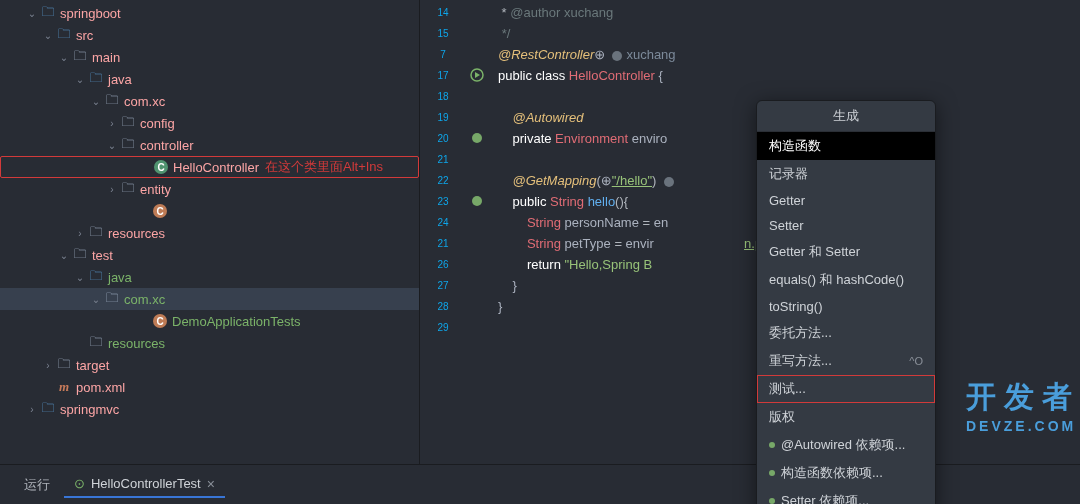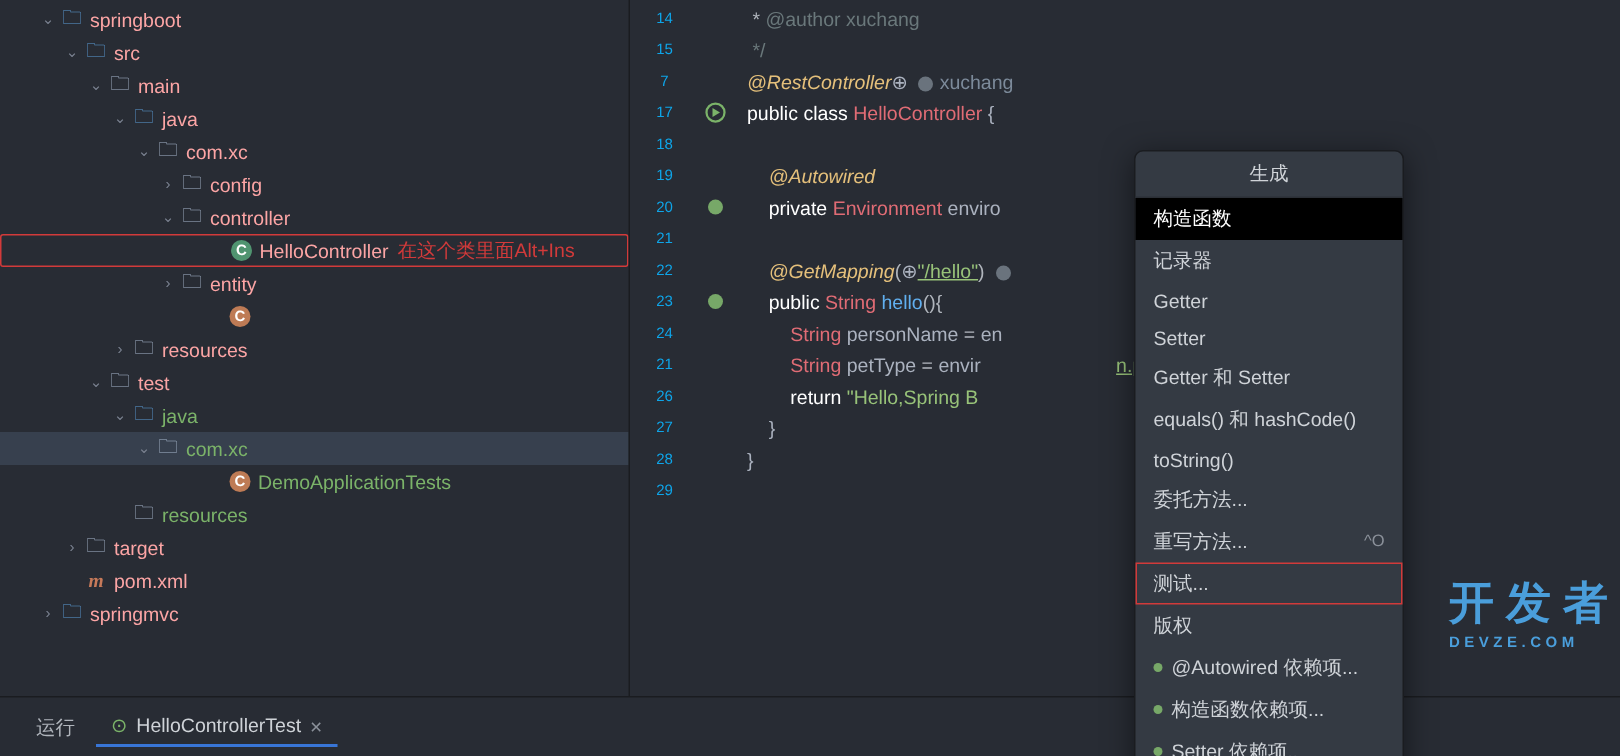--- a/index.html
+++ b/index.html
@@ -42,21 +42,21 @@
 .popup-item { padding: 5px 12px; color: #cfd3d8; font-size: 13px; cursor: pointer; position: relative; display: flex; align-items: center; }
 .popup-item.sel { background: #000000; color: #fff; }
 .popup-item .short { margin-left: auto; color: #8a9099; font-size: 11px; }
 .popup-item.hl-red { outline: 1.5px solid #d23a3a; outline-offset: -1px; }
 .popup-item .dot { width: 6px; height: 6px; border-radius: 50%; background: #77a868; margin-right: 6px; }
 .bottom { height: 40px; background: #282c34; border-top: 1px solid #1a1c20; display: flex; align-items: center; padding: 0 14px; }
 .bottom-tab { color: #b0b5bc; padding: 4px 10px; margin-right: 4px; display: flex; align-items: center; gap: 6px; }
 .bottom-tab.act { border-bottom: 2px solid #3875d6; color: #cfd3d8; }
 .bottom-tab .x { color: #8a9099; font-size: 14px; }
 .watermark { position: absolute; right: 0; bottom: 30px; font-size: 30px; font-weight: bold; color: #4a9edb; letter-spacing: 8px; z-index: 5; font-family: 'Microsoft YaHei', sans-serif; }
-.watermark .sub { font-size: 10px; letter-spacing: 3px; display: block; }
+.watermark .sub { font-size: 14px; letter-spacing: 3px; display: block; }
 </style>
 </head>
 <body>
 
 <div class="container">
   <div class="sidebar">
     <div class="tree" id="tree">
         <div class="tree-row">
           <span class="indent" style="width:24px"></span>
           <span class="tw">⌄</span>

